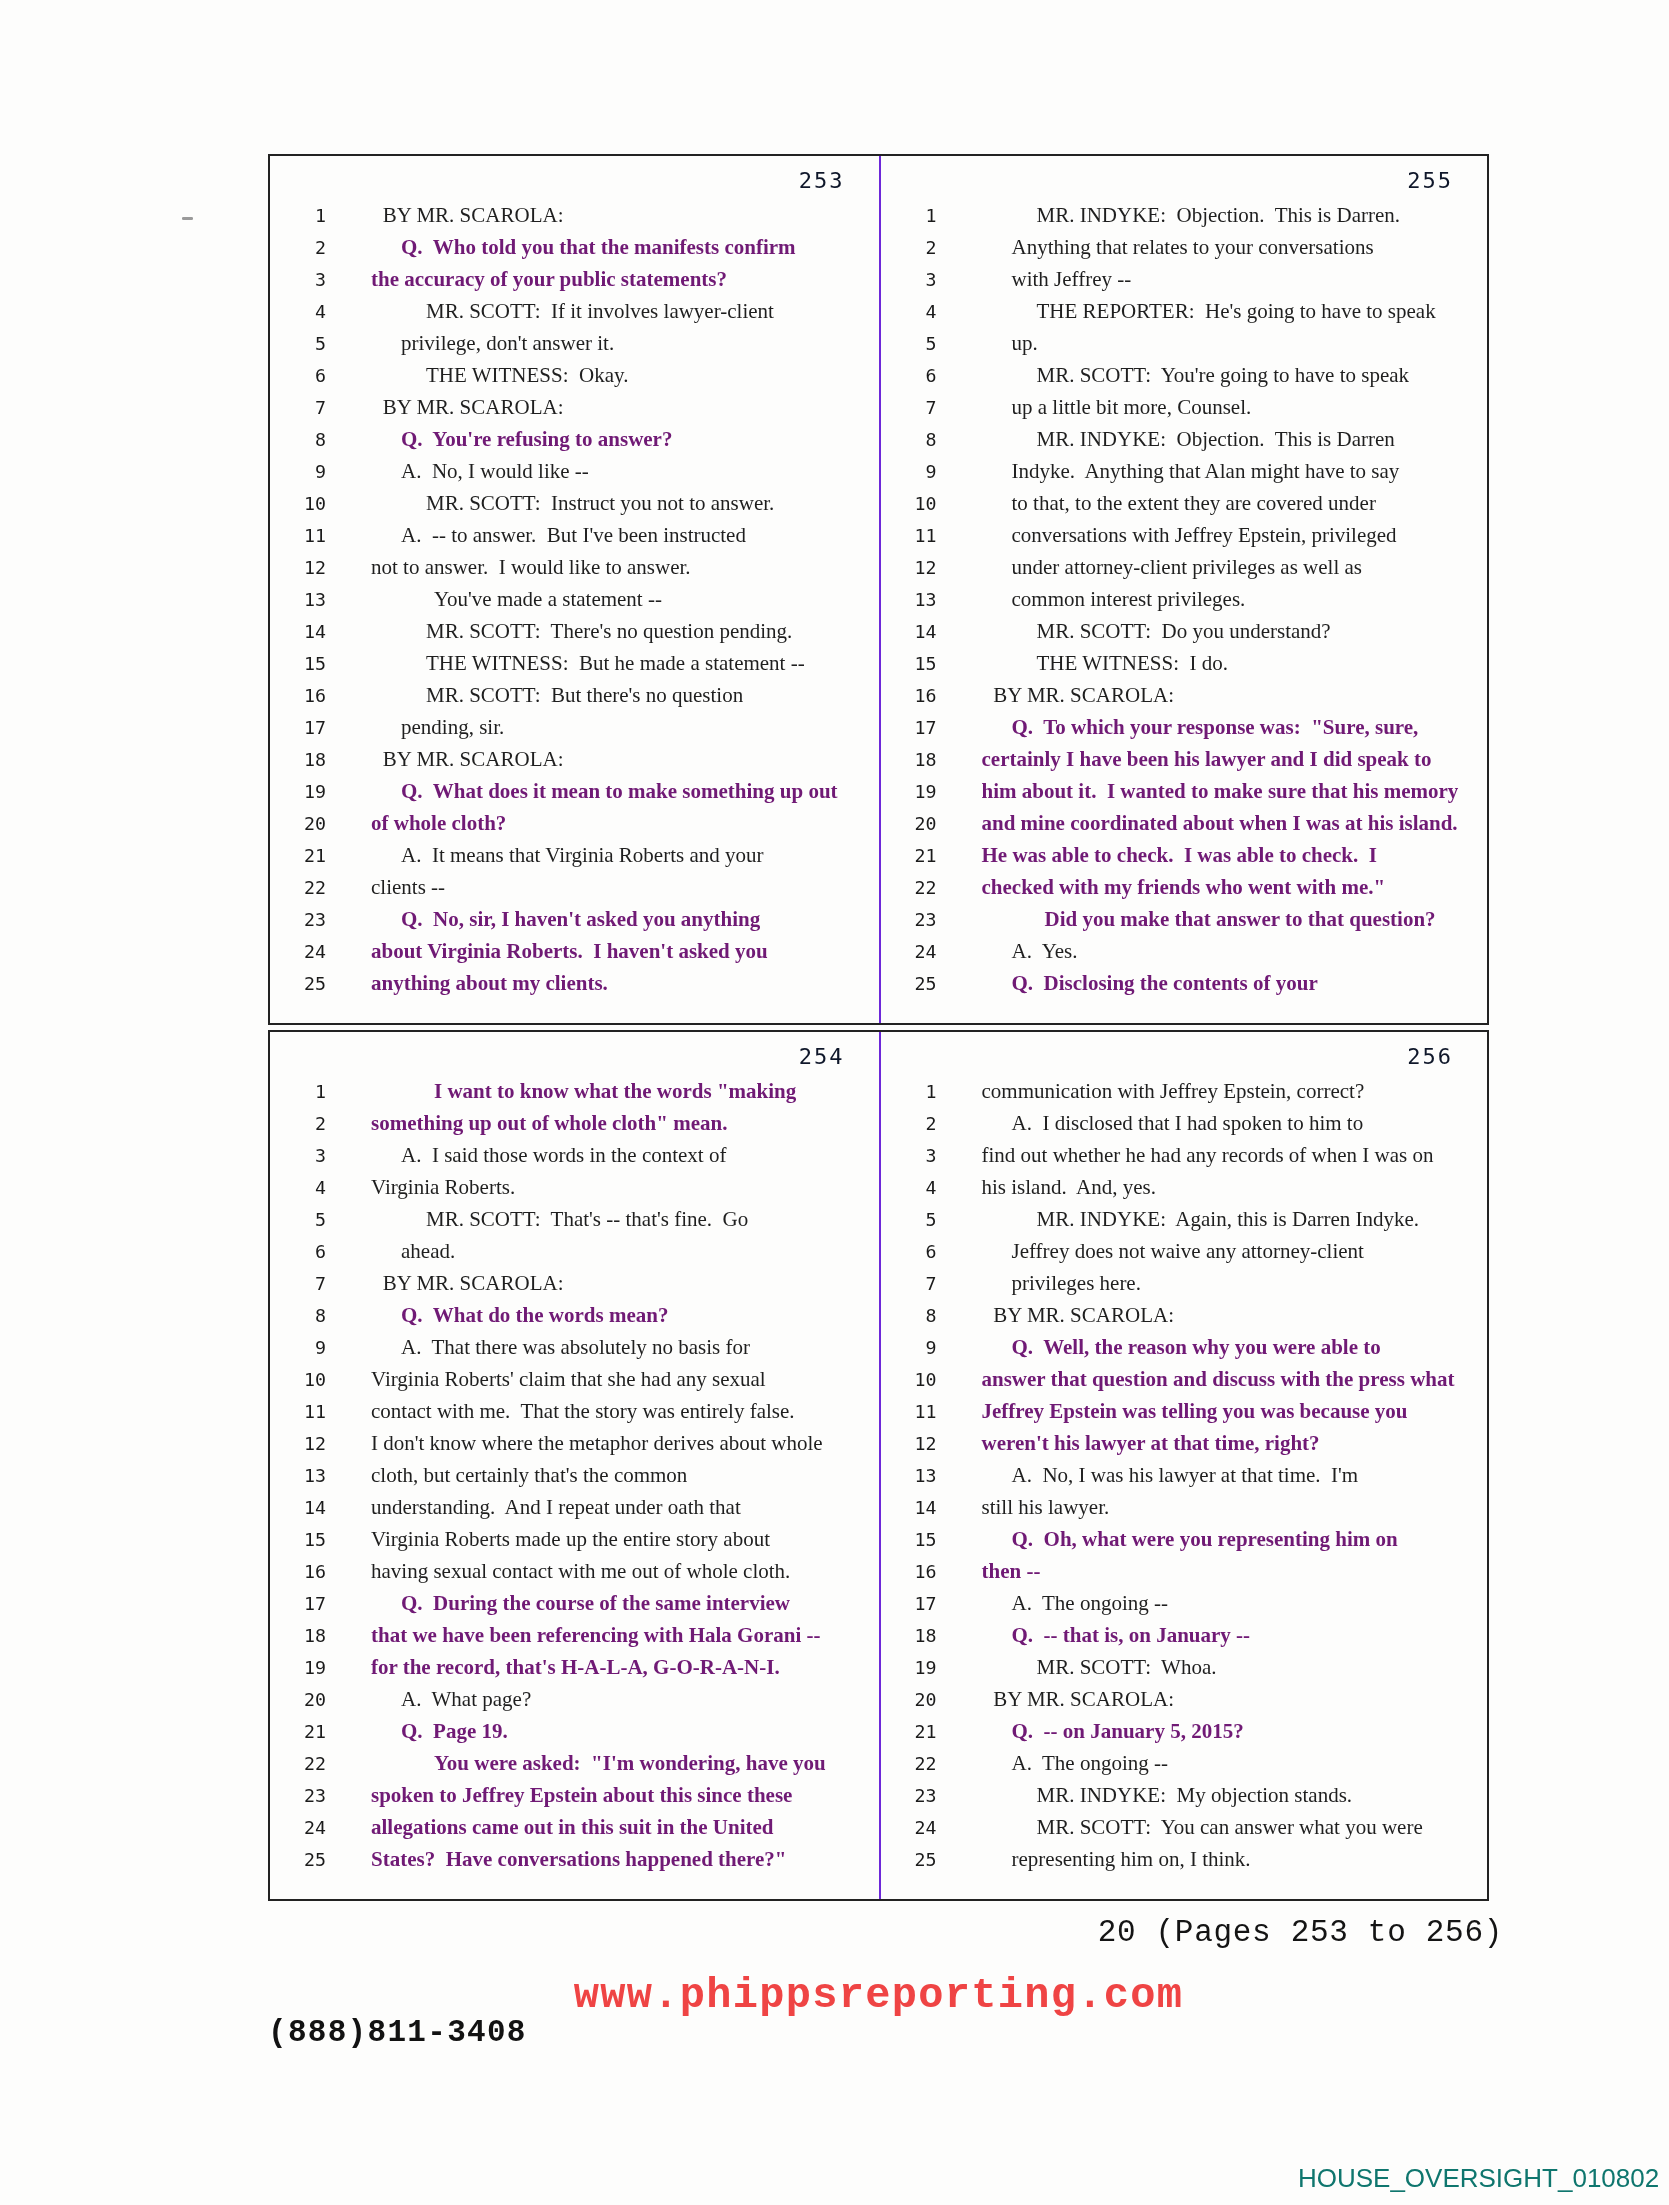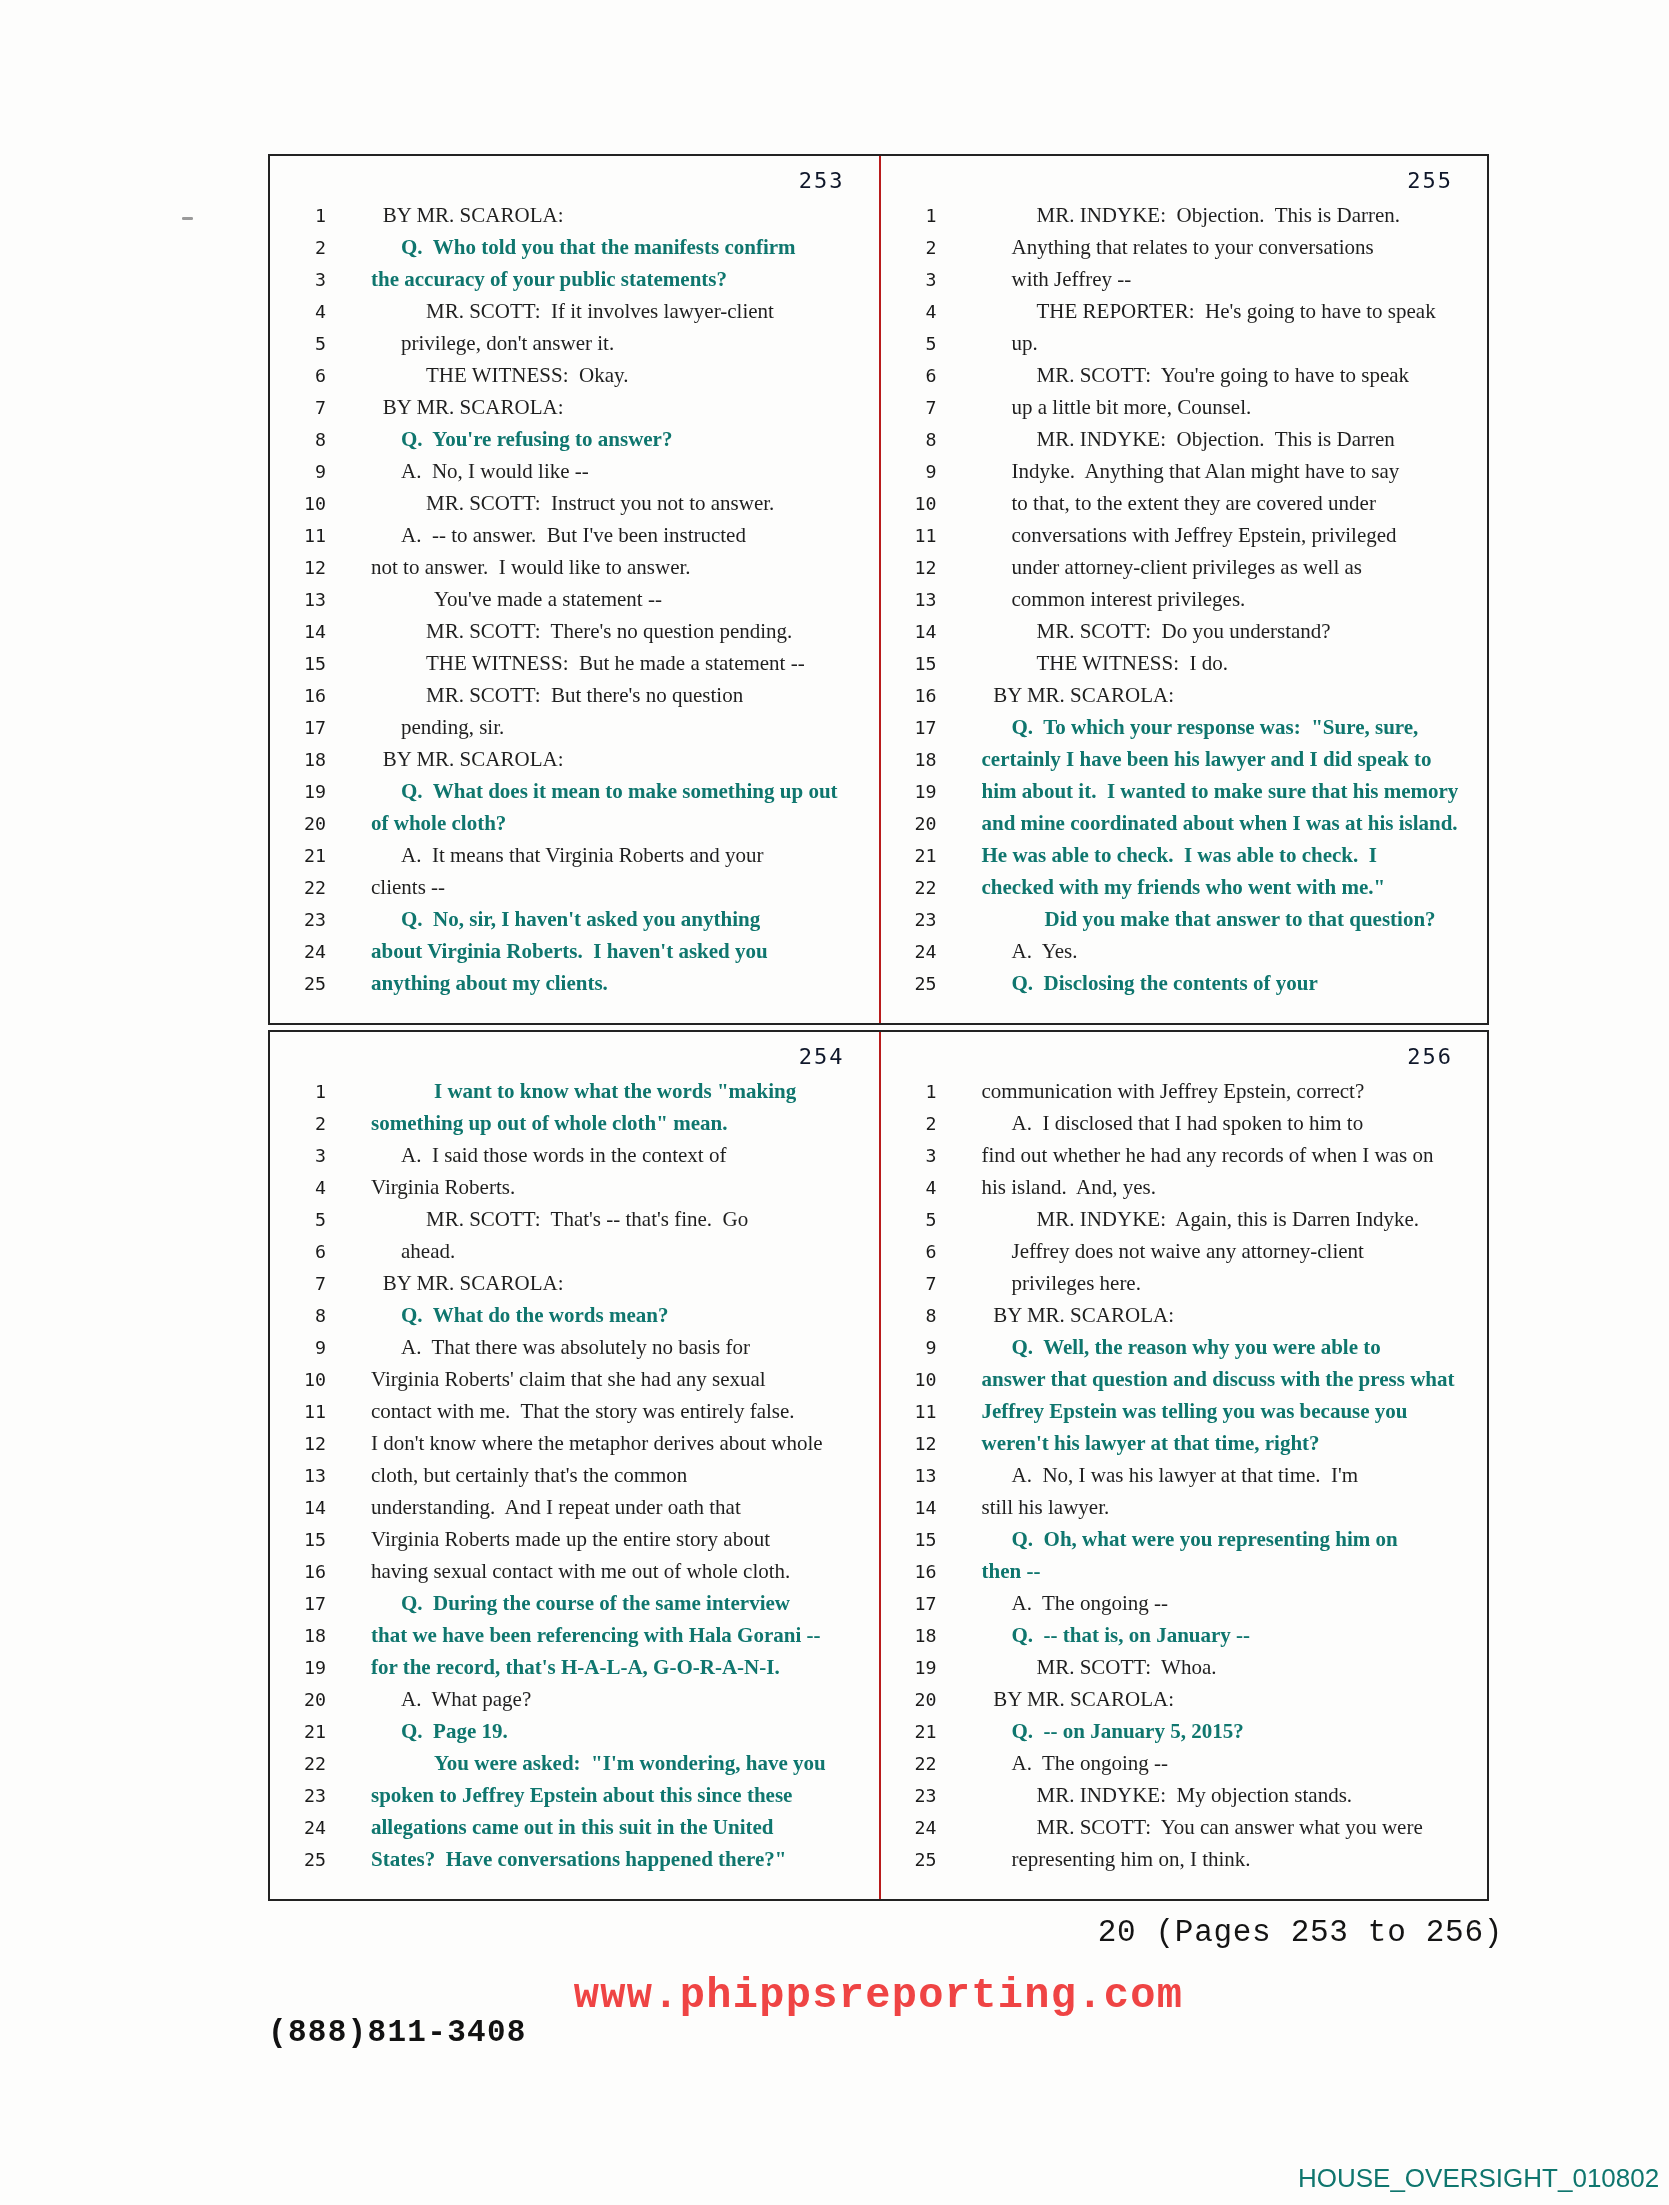--- a/index.html
+++ b/index.html
@@ -12,37 +12,37 @@
     position:absolute; inset:0; background:#fdfdfc;
   }
   .scan-artifact {
     position:absolute; left:182px; top:217px; width:10.5px; height:2.6px;
     background:#9a9a9a; border-radius:1.3px;
   }
   .grid { position:absolute; left:268px; top:154px; width:1221px; }
   .prow { display:flex; border:2px solid #222; height:871px; background:#fdfdfc; }
   .prow + .prow { margin-top:5.2px; }
   .cell { width:50%; position:relative; padding-top:11.8px; overflow:hidden; }
-  .cell + .cell { border-left:2px solid #b91c1c; }
+  .cell + .cell { border-left:2px solid #6d28d9; }
   .pageno {
     text-align:right; padding-right:34px; margin-bottom:10.5px;
     font-family:"DejaVu Sans Mono", monospace; font-size:22px; letter-spacing:2px; color:#0f172a;
   }
   .line { display:flex; height:32px; align-items:baseline; }
   .ln {
     flex:none; width:56px; text-align:right;
     font-family:"DejaVu Sans Mono", monospace; font-size:18.3px; color:#1b1b1b;
   }
   .lt { margin-left:45px; font-size:21px; white-space:pre; color:#1f1f1f; }
   .i0 { padding-left:0; }
   .i1 { padding-left:11.8px;text-align:center; }
   .i2 { padding-left:30px; }
   .i3 { padding-left:55px; }
   .i4 { padding-left:63px; }
-  .b  { font-weight:bold; color:#0f766e; }
+  .b  { font-weight:bold; color:#701a75; }
   .footer-pageinfo {
     position:absolute; top:1915px; left:282px; width:1221px;
     text-align:right; font-family:"Liberation Mono", monospace;
     font-size:31px; letter-spacing:0.7px; color:#141414;
   }
   .footer-website {
     position:absolute; top:1972px; left:268px; width:1221px; text-align:center;
     font-family:"Liberation Mono", monospace; font-weight:bold;
     font-size:42px; letter-spacing:1.3px; color:#ef4444;
   }

